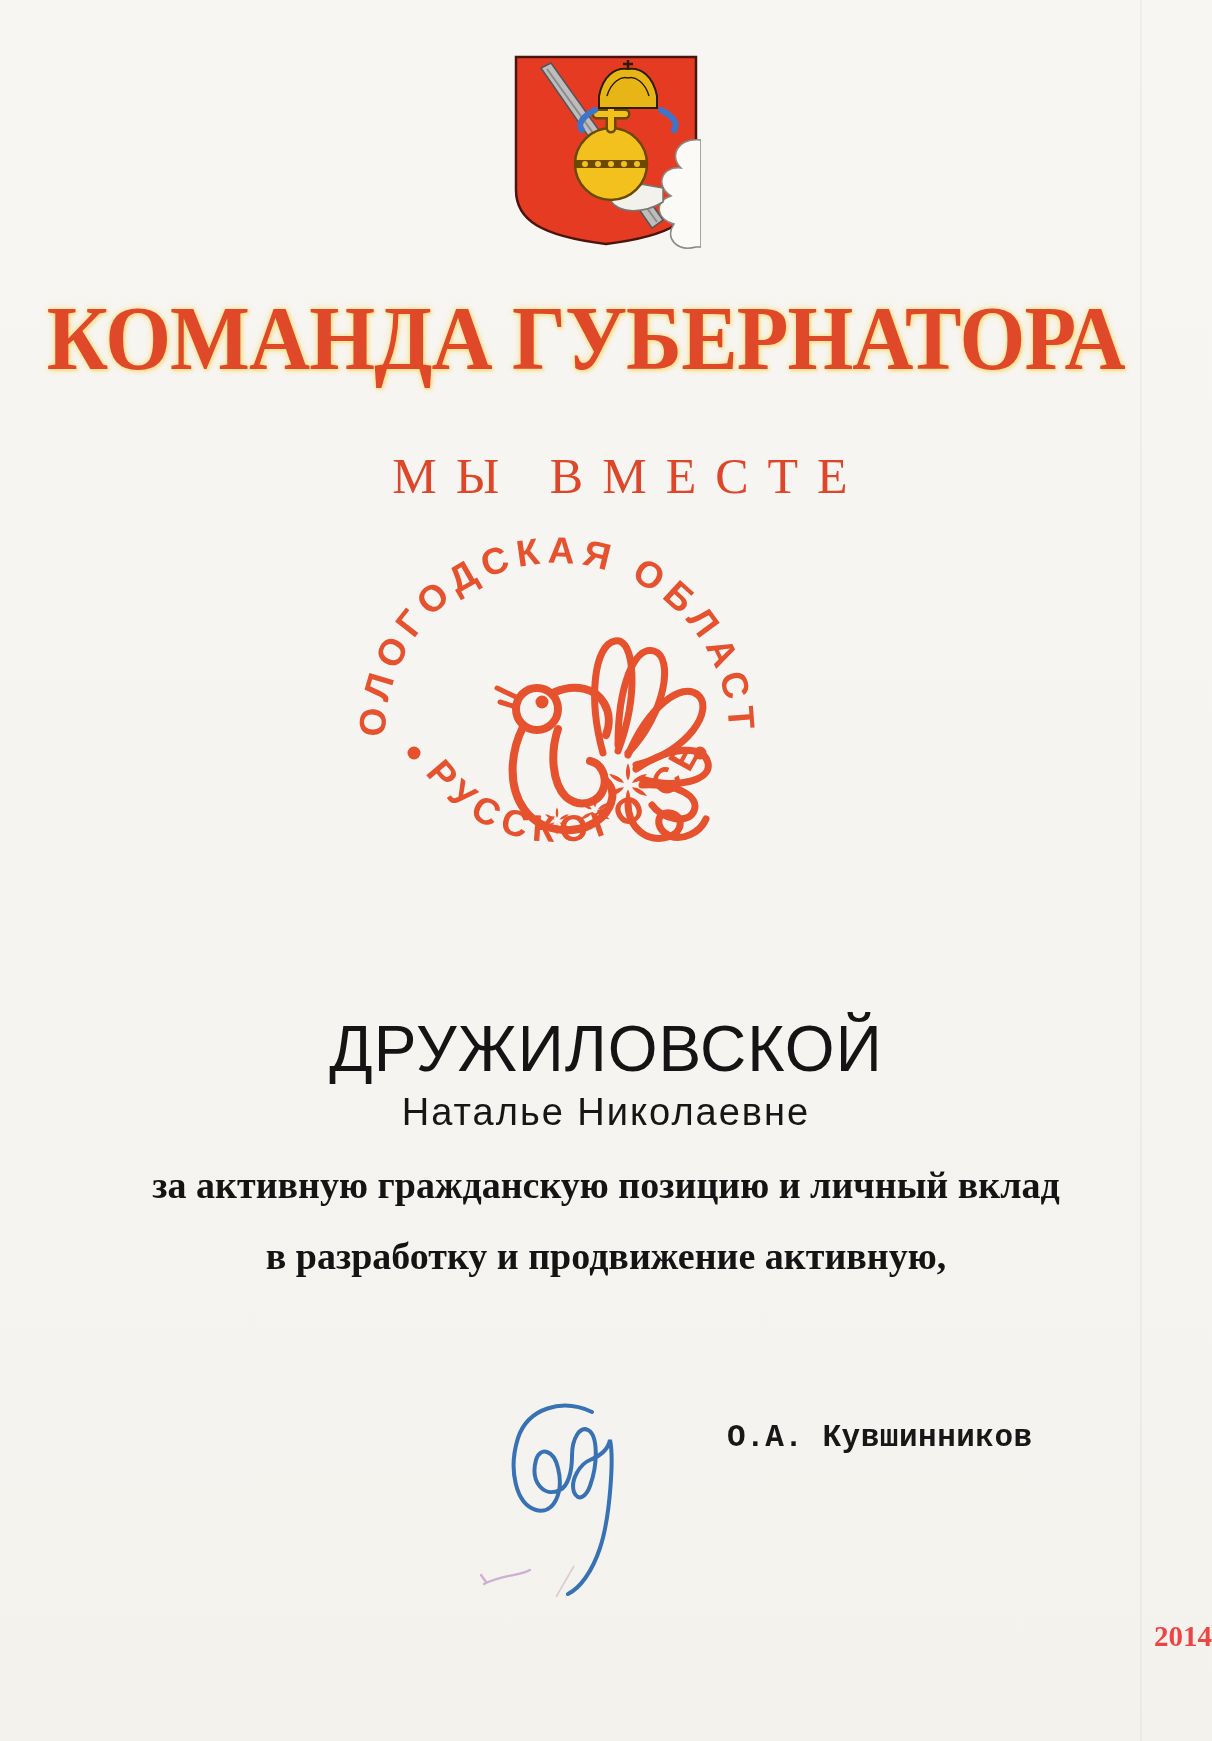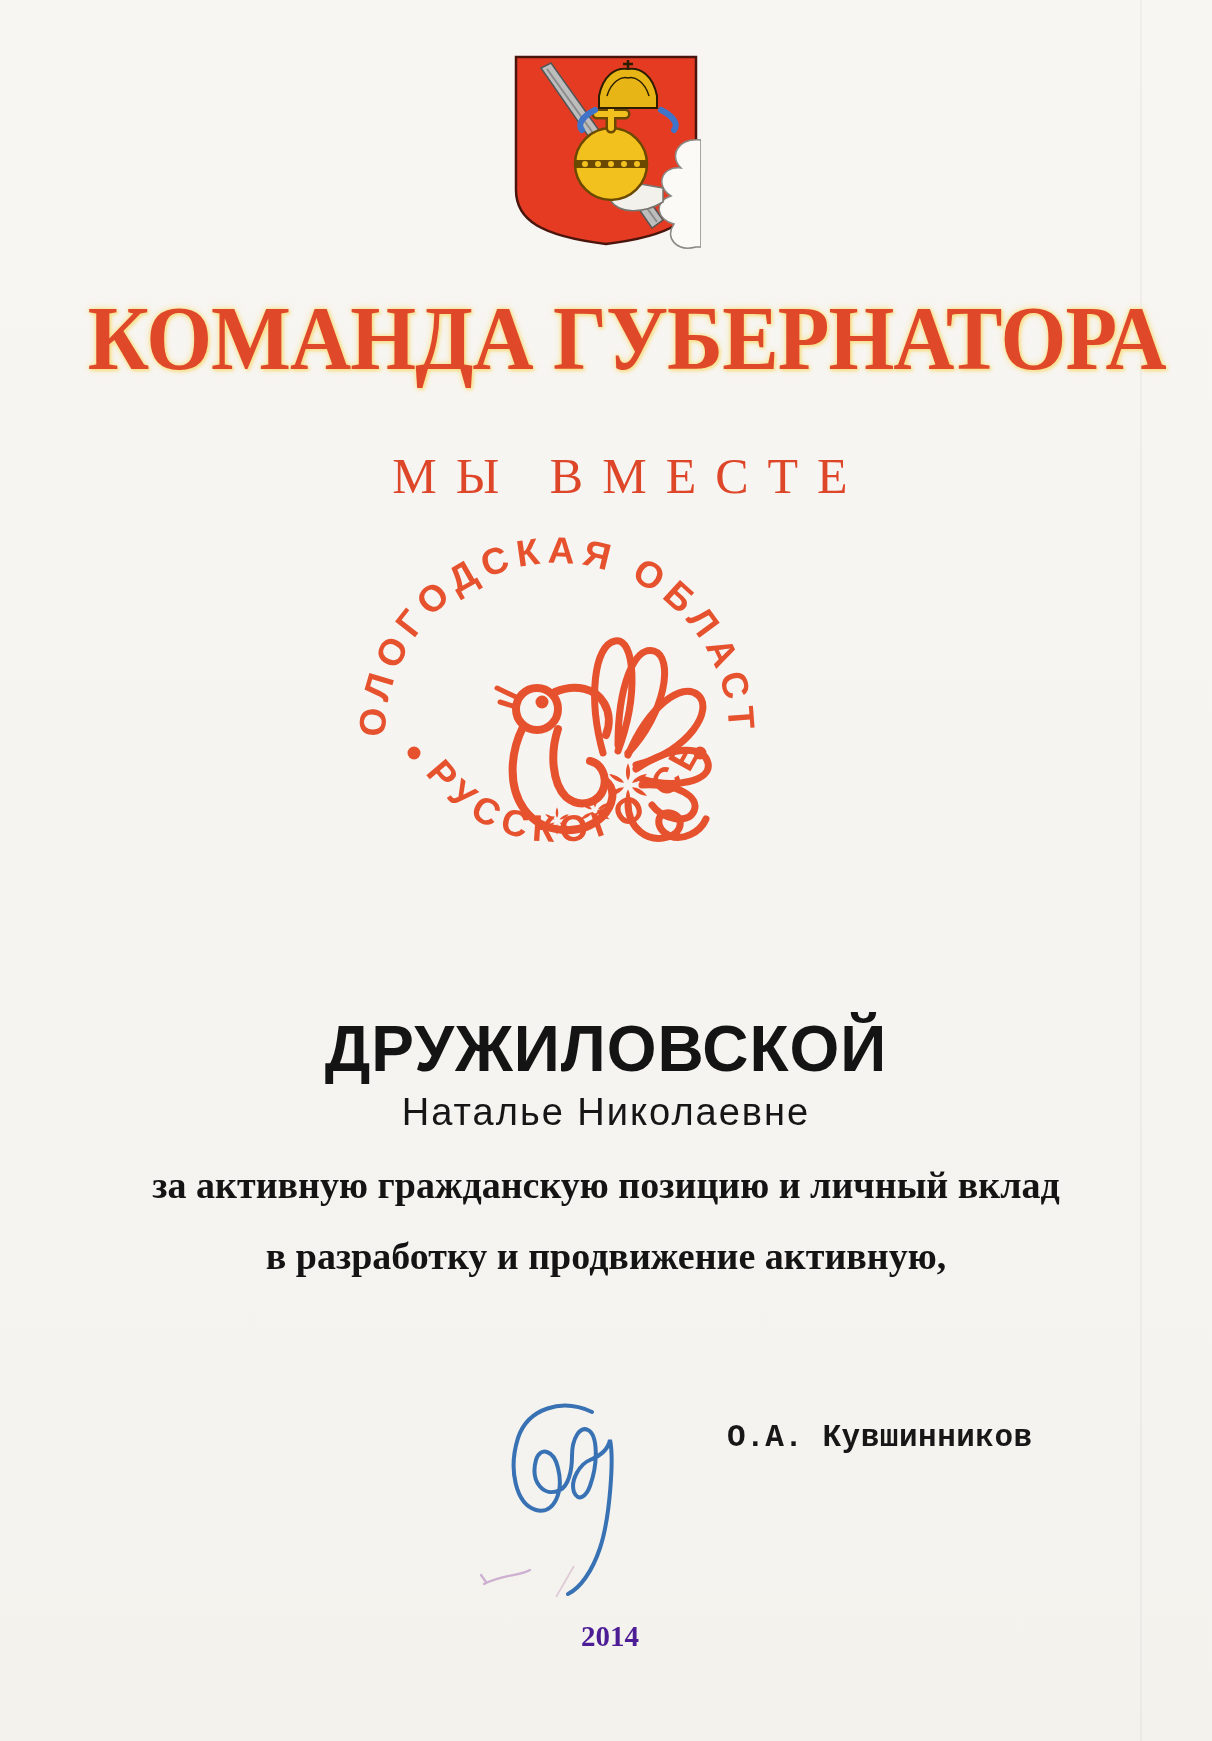--- a/index.html
+++ b/index.html
@@ -4,62 +4,62 @@
 <style>
   html,body{margin:0;padding:0;}
   body{
     width:1212px;height:1741px;position:relative;overflow:hidden;
     background:linear-gradient(180deg,#f8f6f3 0%,#f6f4f1 55%,#f4f2ed 100%);
     font-family:"Liberation Serif",serif;
   }
   .seam{position:absolute;left:1140px;top:0;bottom:0;width:2px;background:rgba(120,120,120,.06);}
   .coat{position:absolute;left:511px;top:50px;width:190px;height:200px;}
   .title{
-    position:absolute;top:288px;left:0;right:0;text-align:right;white-space:nowrap;
+    position:absolute;top:288px;left:0;right:0;text-align:left;white-space:nowrap;
   }
   .title span{
     display:inline-block;transform:scaleX(.92);transform-origin:center;
     font-family:"Liberation Serif",serif;font-weight:bold;font-size:92px;line-height:100px;
     color:#e0482a;letter-spacing:-1px;
     text-shadow:0 0 3px rgba(250,226,132,.95),0 0 8px rgba(247,219,118,.8),2px 2px 3px rgba(244,214,110,.55);
   }
   .motto{
     position:absolute;top:450px;left:0;right:0;text-align:center;
     font-family:"Liberation Serif",serif;font-size:50px;line-height:52px;color:#de4629;
     letter-spacing:19px;text-indent:19px;font-weight:400;padding-left:28px;
   }
   .emblem{position:absolute;left:352px;top:487px;width:410px;height:410px;}
   .emblem text{
     font-family:"Liberation Sans",sans-serif;font-weight:bold;font-size:37px;
     fill:#e6512e;letter-spacing:7px;
   }
   .recipient-surname{
     position:absolute;top:1016px;left:0;right:0;text-align:center;
-    font-family:"Liberation Sans",sans-serif;font-weight:bold;font-size:64px;line-height:66px;
+    font-family:"Liberation Sans",sans-serif;font-weight:normal;font-size:64px;line-height:66px;
     color:#141414;letter-spacing:1px;
   }
   .recipient-name{
     position:absolute;top:1082px;left:0;right:0;text-align:center;
     font-family:"Liberation Sans",sans-serif;font-weight:400;font-size:38px;line-height:60px;
     color:#161616;letter-spacing:2px;
   }
   .citation{
     position:absolute;top:1150px;left:0;right:0;text-align:center;
     font-family:Liberation Serif, serif;font-weight:bold;font-size:38px;line-height:71px;
     color:#141414;
   }
   .signature{position:absolute;left:468px;top:1398px;width:175px;height:200px;}
   .signer{
     position:absolute;left:727px;top:1420px;
     font-family:Liberation Mono, monospace;font-weight:bold;font-size:31px;color:#171717;
     letter-spacing:.5px;white-space:nowrap;
   }
   .year{
-    position:absolute;top:1620px;left:8px;right:0;text-align:center;
-    font-family:"Liberation Serif",serif;font-weight:bold;font-size:29px;color:#4c1d95;
+    position:absolute;top:1620px;left:8px;right:0;text-align:right;
+    font-family:"Liberation Serif",serif;font-weight:bold;font-size:29px;color:#ef4444;
   }
 </style>
 </head>
 <body>
 
 <div>
   <div class="seam"></div>
 
   <svg class="coat" viewBox="0 0 190 196">
     <path d="M5,5 H185 V138 C185,168 160,184 95,192 C30,184 5,168 5,138 Z" fill="#e63b23" stroke="#4a150c" stroke-width="2.5"></path>

